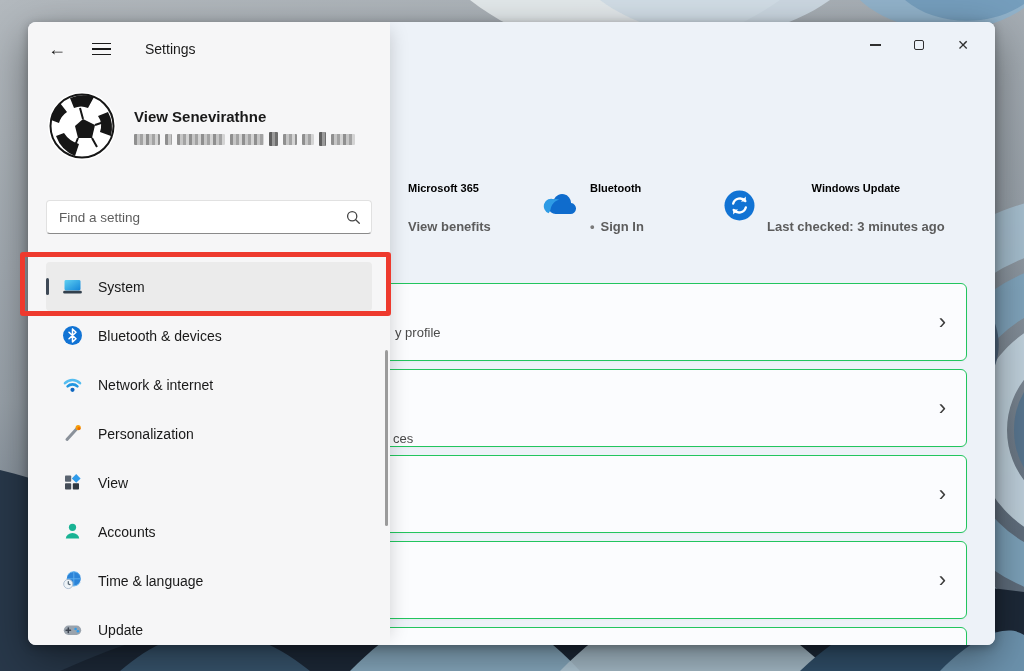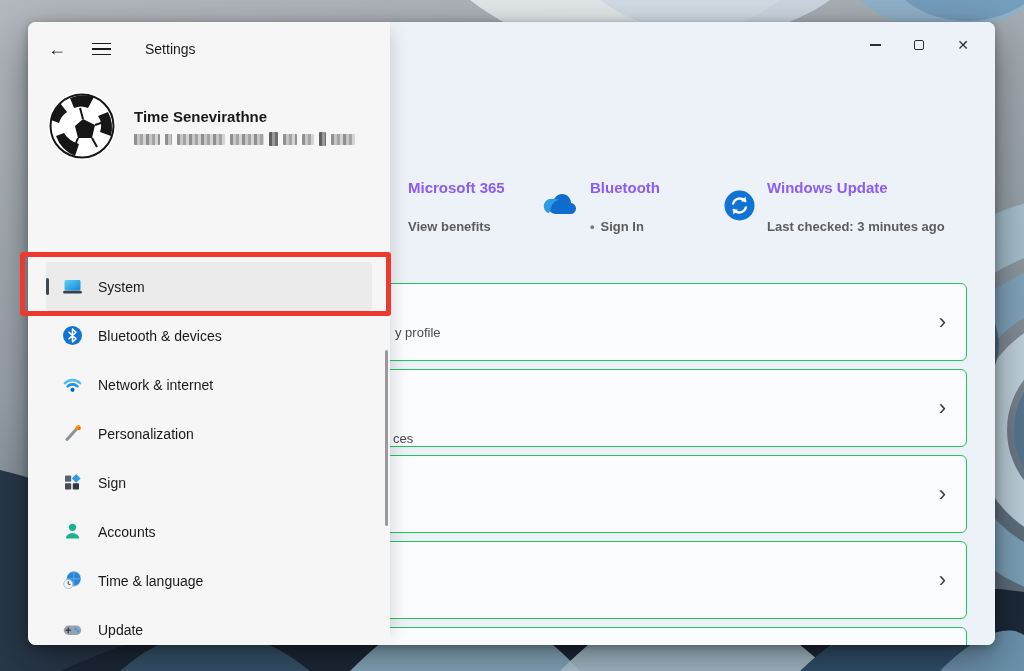--- a/index.html
+++ b/index.html
@@ -63,21 +63,21 @@
   .nav-icon { width:21px; height:21px; margin-right:15px; flex:0 0 auto; display:flex; }
   .nav-label { font-size:14px; color:#191919; white-space:nowrap; }
 
   .pane-scrollbar { position:absolute; left:357px; top:328px; width:3px; height:176px; border-radius:2px; background:#9b9b9b; }
 
   
   #main { position:absolute; left:362px; right:0; top:0; bottom:0; background:#edf2f8; z-index:1; }
 
   .hero { position:absolute; top:156px; left:0; right:0; height:60px; }
   .hero-card { position:absolute; display:flex; align-items:center; gap:12px; }
-  .hero-text .t { font-size:15px; font-weight:700; color:#8b5cf6; line-height:20px; }
+  .hero-text .t { font-size:11px; font-weight:700; color:#000000; line-height:20px; }
   .hero-text .s { font-size:13px; color:#5c5c5c; line-height:18px; margin-top:20px; display:flex; align-items:center; gap:6px;font-weight:bold; }
   .signin-dot { color:#7a7a7a; font-size:13px; }
 
   .rows { position:absolute; left:-10px; top:261px; width:587px; }
   .row-card {
     position:relative; height:78px; margin-bottom:8px;
     background:#fbfcfe; border:1px solid #22c55e; border-radius:6px;
     box-shadow:0 1px 2px rgba(0,0,0,.03);
   }
   .row-chevron { position:absolute; right:20px; top:50%; transform:translateY(-50%);
@@ -167,21 +167,21 @@
         </span>
         <div class="hero-text">
           <div class="t">Bluetooth</div>
           <div class="s">
             <span class="signin-dot">•</span>
             <span>Sign In</span>
           </div>
         </div>
       </div>
 
-      <div class="hero-card" style="left:334px;">
+      <div class="hero-card" style="left:334px;text-align:center;">
         <span class="hero-icon">
           <svg width="31" height="31" viewBox="0 0 31 31">
             <circle cx="15.5" cy="15.5" r="15" fill="#1173d4"></circle>
             <path d="M9.2 13.5 a7 7 0 0 1 12.1-2.5" fill="none" stroke="#fff" stroke-width="2.4" stroke-linecap="round"></path>
             <path d="M21.8 17.5 a7 7 0 0 1 -12.1 2.5" fill="none" stroke="#fff" stroke-width="2.4" stroke-linecap="round"></path>
             <path d="M21.8 6.5 L21.8 11.6 L16.8 11.4 Z" fill="#fff"></path>
             <path d="M9.2 24.5 L9.2 19.4 L14.2 19.6 Z" fill="#fff"></path>
           </svg>
         </span>
         <div class="hero-text">
@@ -231,33 +231,42 @@
         <polygon points="35,27 47,33 44,46 30,46 27,34" fill="#161616"></polygon>
         <path d="M22,6 Q34,1 46,5 L40,16 Q33,13 26,16 Z" fill="#161616"></path>
         <path d="M60,20 Q66,31 63,44 L52,40 Q55,31 50,24 Z" fill="#161616"></path>
         <path d="M8,44 Q13,58 27,64 L31,52 Q21,49 16,41 Z" fill="#161616"></path>
         <path d="M3,28 Q5,18 12,11 L19,20 Q13,24 11,31 Z" fill="#161616"></path>
         <path d="M35,27 L32,16" stroke="#161616" stroke-width="2" fill="none"></path>
         <path d="M47,33 L56,30" stroke="#161616" stroke-width="2" fill="none"></path>
         <path d="M44,46 L49,55 M30,46 L26,56" stroke="#161616" stroke-width="2" fill="none"></path>
       </svg>
     </div>
-    <div class="profile-name">Time Senevirathne</div>
+    <div class="profile-name">View Senevirathne</div>
     <div class="redacted">
       <span class="px" style="width:26px"></span>
       <span class="px" style="width:7px"></span>
       <span class="px" style="width:48px"></span>
       <span class="px" style="width:34px"></span>
       <span class="px d" style="width:9px"></span>
       <span class="px" style="width:14px"></span>
       <span class="px" style="width:12px"></span>
       <span class="px d" style="width:7px"></span>
       <span class="px" style="width:24px"></span>
     </div>
 
+    <div class="search-box">
+      <input type="text" placeholder="Find a setting" style="">
+      <span style="display:flex;">
+        <svg width="15" height="15" viewBox="0 0 15 15">
+          <circle cx="6.2" cy="6.2" r="4.6" fill="none" stroke="#454545" stroke-width="1.3"></circle>
+          <line x1="9.7" y1="9.7" x2="13.3" y2="13.3" stroke="#454545" stroke-width="1.3" stroke-linecap="round"></line>
+        </svg>
+      </span>
+    </div>
 
     <div class="nav">
       <div class="nav-item selected">
         <span class="nav-icon">
           <svg width="21" height="21" viewBox="0 0 21 21">
             <defs>
                 <linearGradient id="gs" x1="0" y1="0" x2="1" y2="1">
                   <stop offset="0" stop-color="#5fd0f2"></stop>
                   <stop offset="1" stop-color="#1385d8"></stop>
                 </linearGradient>
@@ -299,21 +308,21 @@
       </div>
       <div class="nav-item">
         <span class="nav-icon">
           <svg width="21" height="21" viewBox="0 0 21 21">
             <rect x="3" y="3.5" width="6.2" height="6.2" rx="0.8" fill="#5a6470"></rect>
             <rect x="3" y="11.3" width="6.2" height="6.2" rx="0.8" fill="#444c57"></rect>
             <rect x="10.8" y="11.3" width="6.2" height="6.2" rx="0.8" fill="#303841"></rect>
             <polygon points="14.2,2 18.6,6.4 14.2,10.8 9.8,6.4" fill="#2f9bea"></polygon>
           </svg>
         </span>
-        <span class="nav-label">Sign</span>
+        <span class="nav-label">View</span>
       </div>
       <div class="nav-item">
         <span class="nav-icon">
           <svg width="21" height="21" viewBox="0 0 21 21">
             <circle cx="10.5" cy="6.3" r="3.6" fill="#19b394"></circle>
             <path d="M3.8 17.5 a6.7 5.4 0 0 1 13.4 0 Z" fill="#19b394"></path>
           </svg>
         </span>
         <span class="nav-label">Accounts</span>
       </div>

